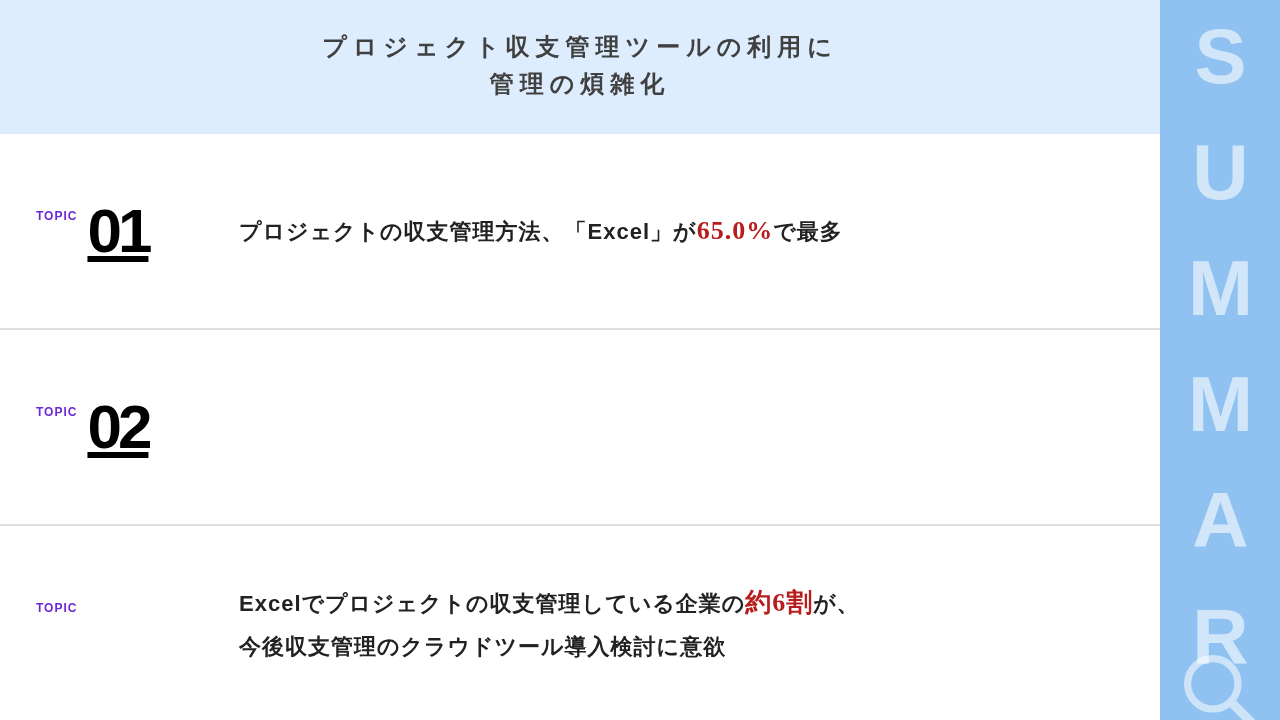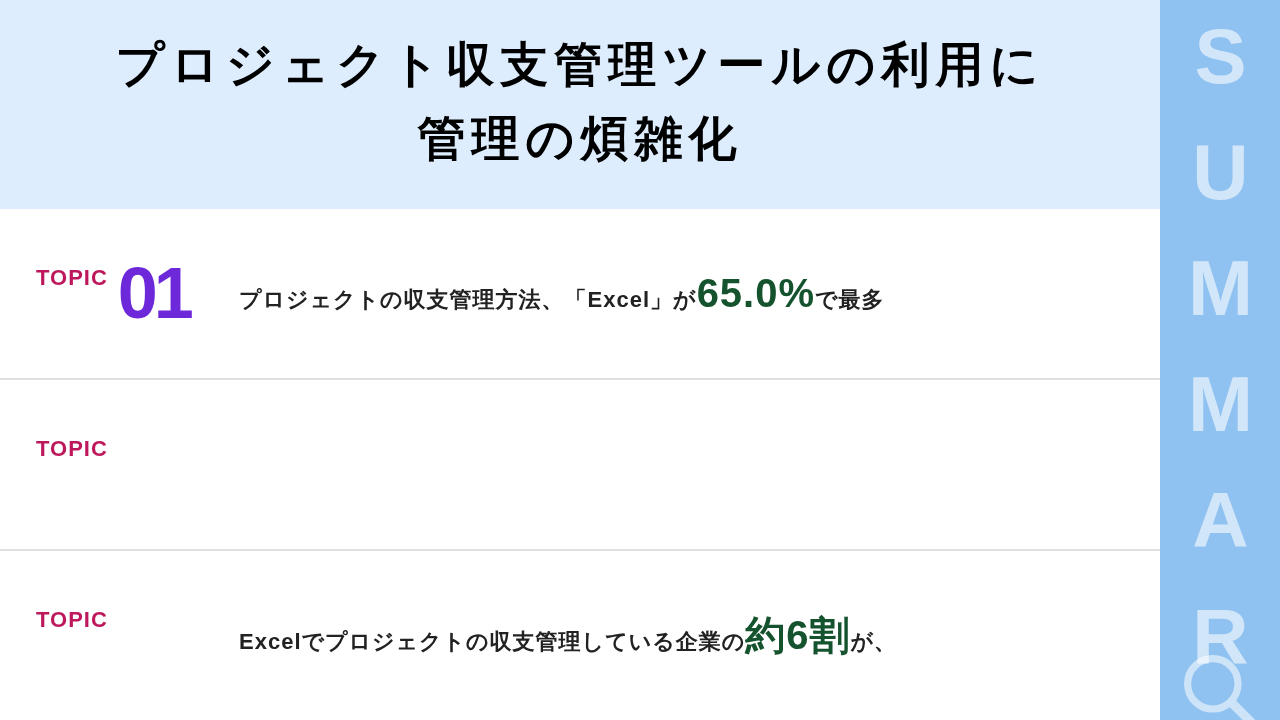--- a/index.html
+++ b/index.html
@@ -3,22 +3,22 @@
 <meta charset="utf-8">
 <style>
   * { margin: 0; padding: 0; box-sizing: border-box; }
   html, body { width: 1280px; height: 720px; overflow: hidden; font-family: "Hiragino Sans", "Yu Gothic", "Meiryo", sans-serif; }
   body { display: flex; background: #ffffff; }
 
   .main { flex: 1; display: flex; flex-direction: column; height: 100%; }
 
   .title-block {
     background: #ddedfd;
-    color: #000000;
-    font-size: 48px;
+    color: #404040;
+    font-size: 24px;
     font-weight: 700;
     text-align: center;
     padding: 28px 20px 32px;
     line-height: 1.55;
     letter-spacing: 6px;
   }
 
   .topics { flex: 1; display: flex; flex-direction: column; }
   .topic {
     flex: 1;
@@ -29,43 +29,44 @@
   }
   .topic:first-child { border-top: none; }
 
   .topic-label {
     display: flex;
     align-items: center;
     gap: 10px;
     min-width: 185px;
   }
   .topic-word {
-    color: #be185d;
-    font-size: 22px;
+    color: #6d28d9;
+    font-size: 12px;
     font-weight: 700;
     letter-spacing: 1px;
     padding-bottom: 30px;
   }
   .topic-num {
-    color: #6d28d9;
-    font-size: 72px;
+    color: #000000;
+    font-size: 62px;
     font-weight: 700;
     line-height: 1;
     letter-spacing: -4px;
+    text-decoration: underline;
   }
 
   .topic-body {
     font-size: 22px;
     font-weight: 700;
     color: #222;
     line-height: 1.8;
     letter-spacing: 1px;
     padding-left: 18px;
   }
-  .em-red-lg { color: #14532d; font-size: 40px; }
+  .em-red-lg { color: #b91c1c; font-size: 26px; font-family: Liberation Serif, serif; }
 
   .side {
     width: 120px;
     background: #8fc1f1;
     position: relative;
     overflow: hidden;
   }
   .side-text {
     position: absolute;
     left: 50%;
@@ -106,29 +107,31 @@
         <span class="topic-num">01</span>
       </div>
       <div class="topic-body">
         <span>プロジェクトの収支管理方法、「Excel」が</span><span class="em-red-lg">65.0%</span><span>で最多</span>
       </div>
     </div>
 
     <div class="topic">
       <div class="topic-label">
         <span class="topic-word">TOPIC</span>
+        <span class="topic-num">02</span>
       </div>
     </div>
 
     <div class="topic">
       <div class="topic-label">
         <span class="topic-word">TOPIC</span>
       </div>
       <div class="topic-body">
         <span>Excelでプロジェクトの収支管理している企業の</span><span class="em-red-lg">約6割</span><span>が、</span><br>
+        <span>今後収支管理のクラウドツール導入検討に意欲</span>
       </div>
     </div>
 
   </div>
 </div>
 
 <div class="side">
   <div class="side-text">SUMMARY</div>
   <svg class="side-glass" width="90" height="90" viewBox="0 0 100 100">
     <circle cx="42" cy="42" r="28" fill="none" stroke="#ffffff" stroke-width="8"></circle>

